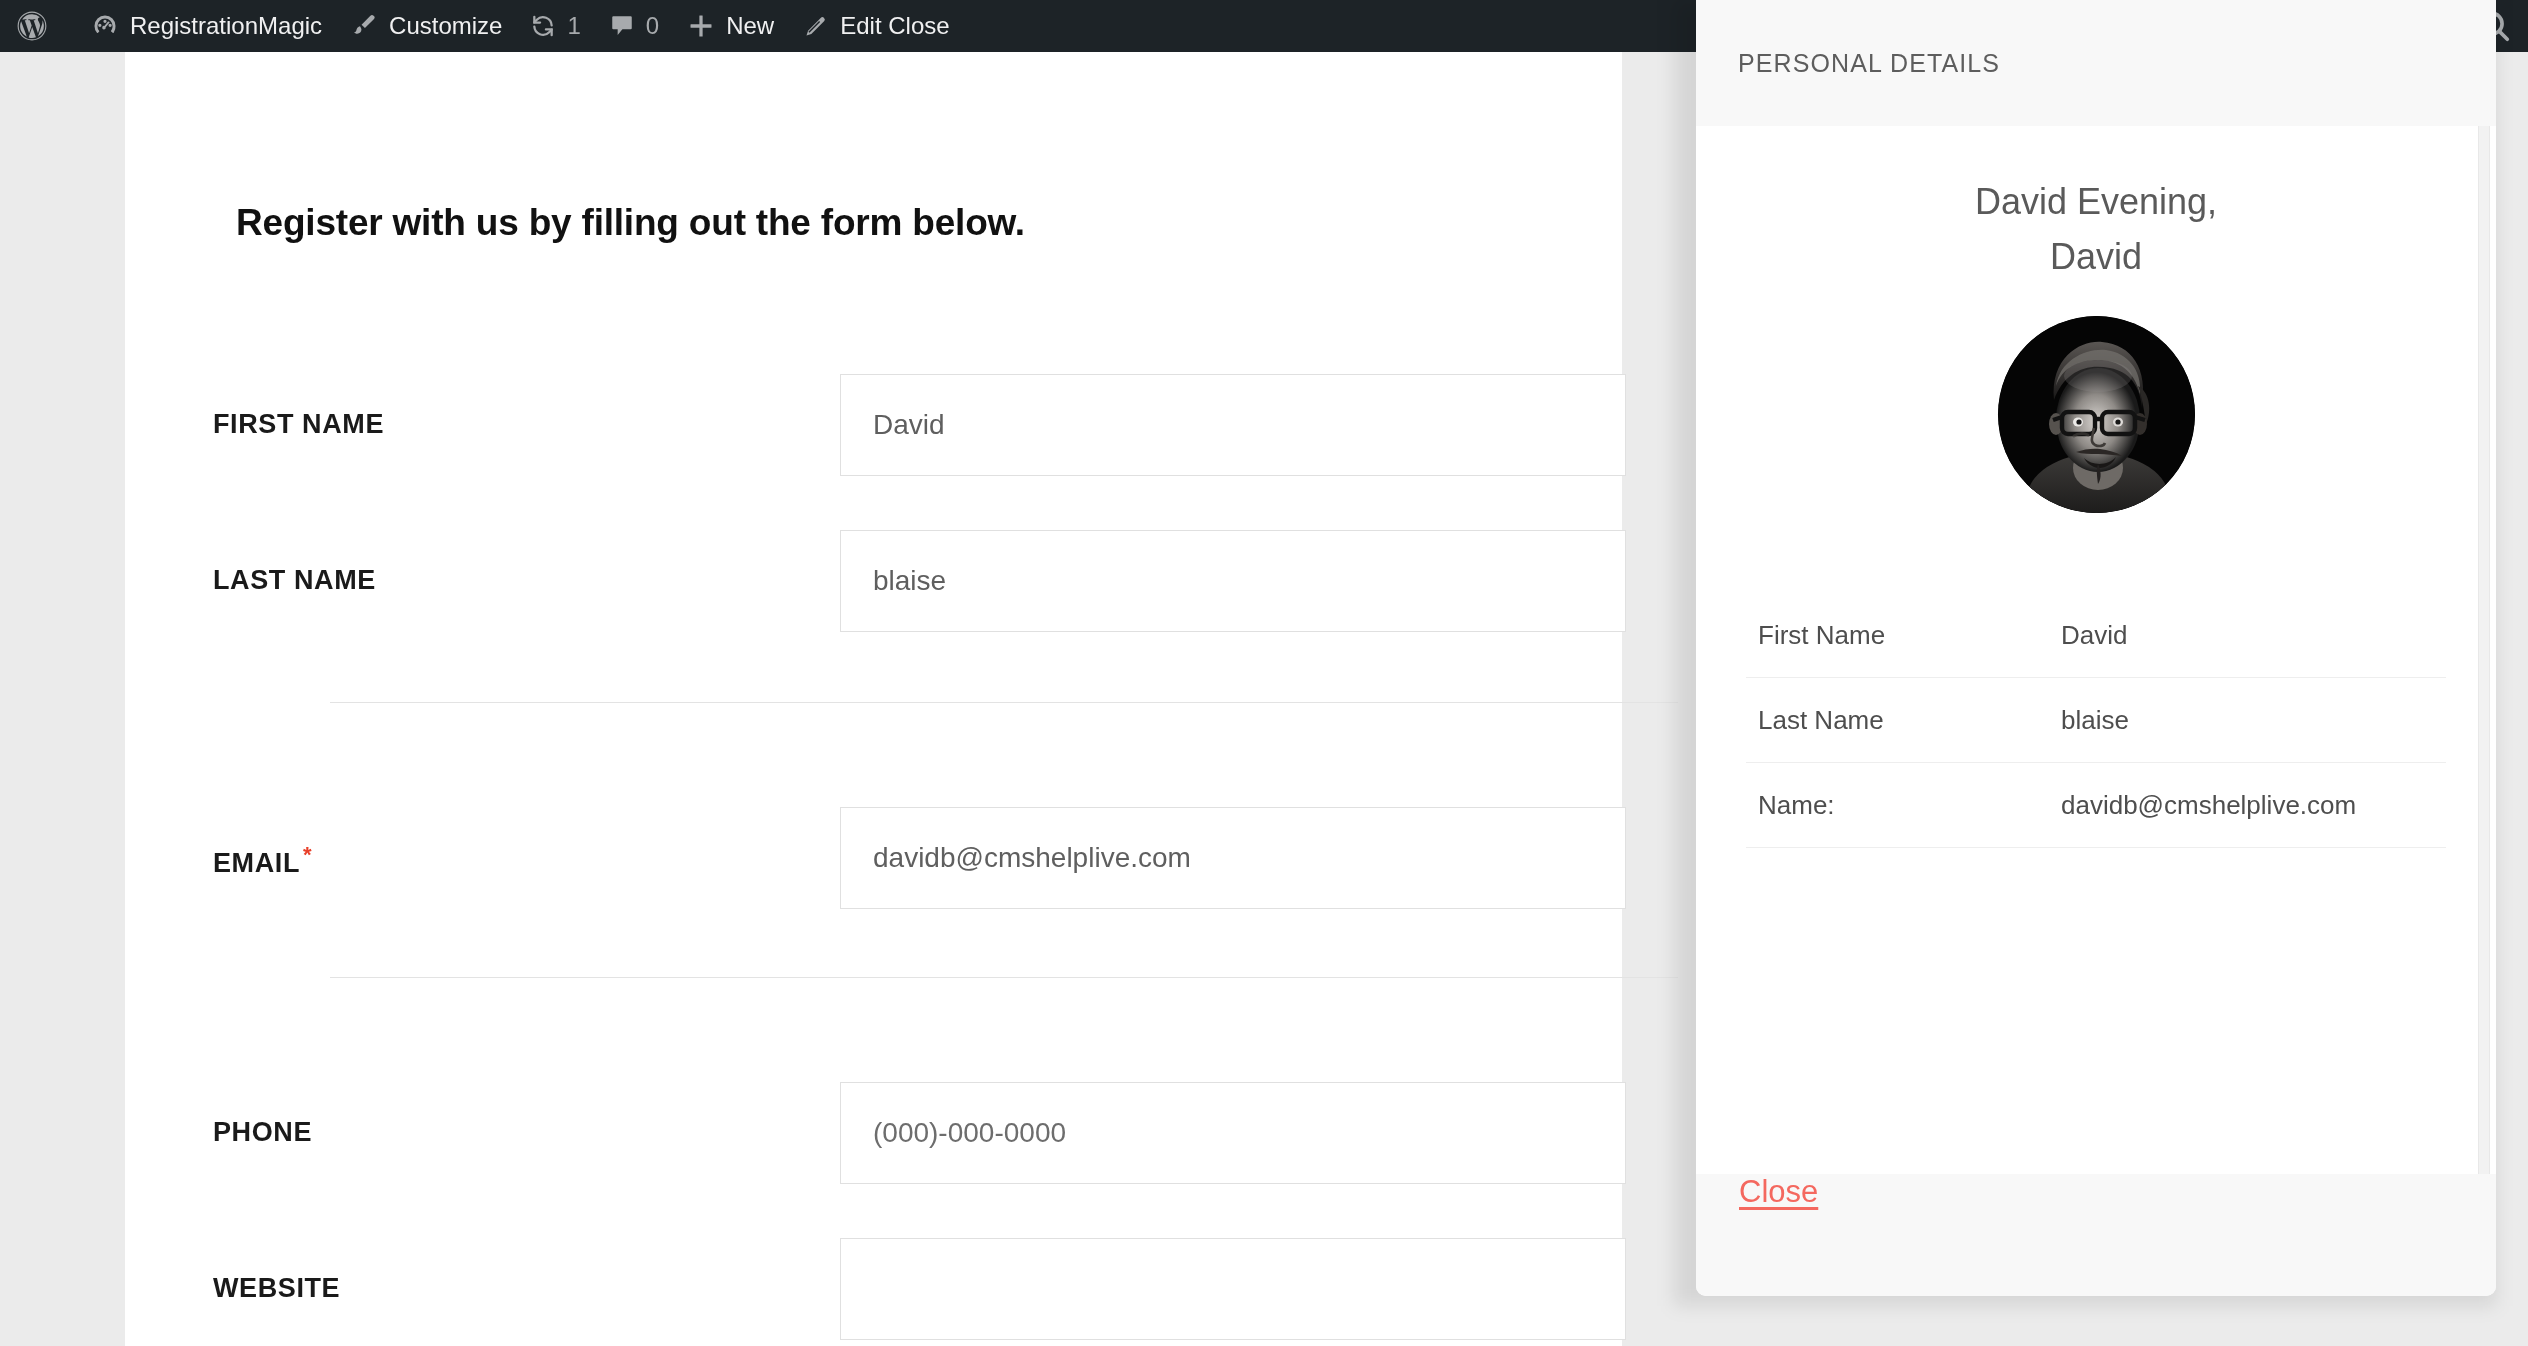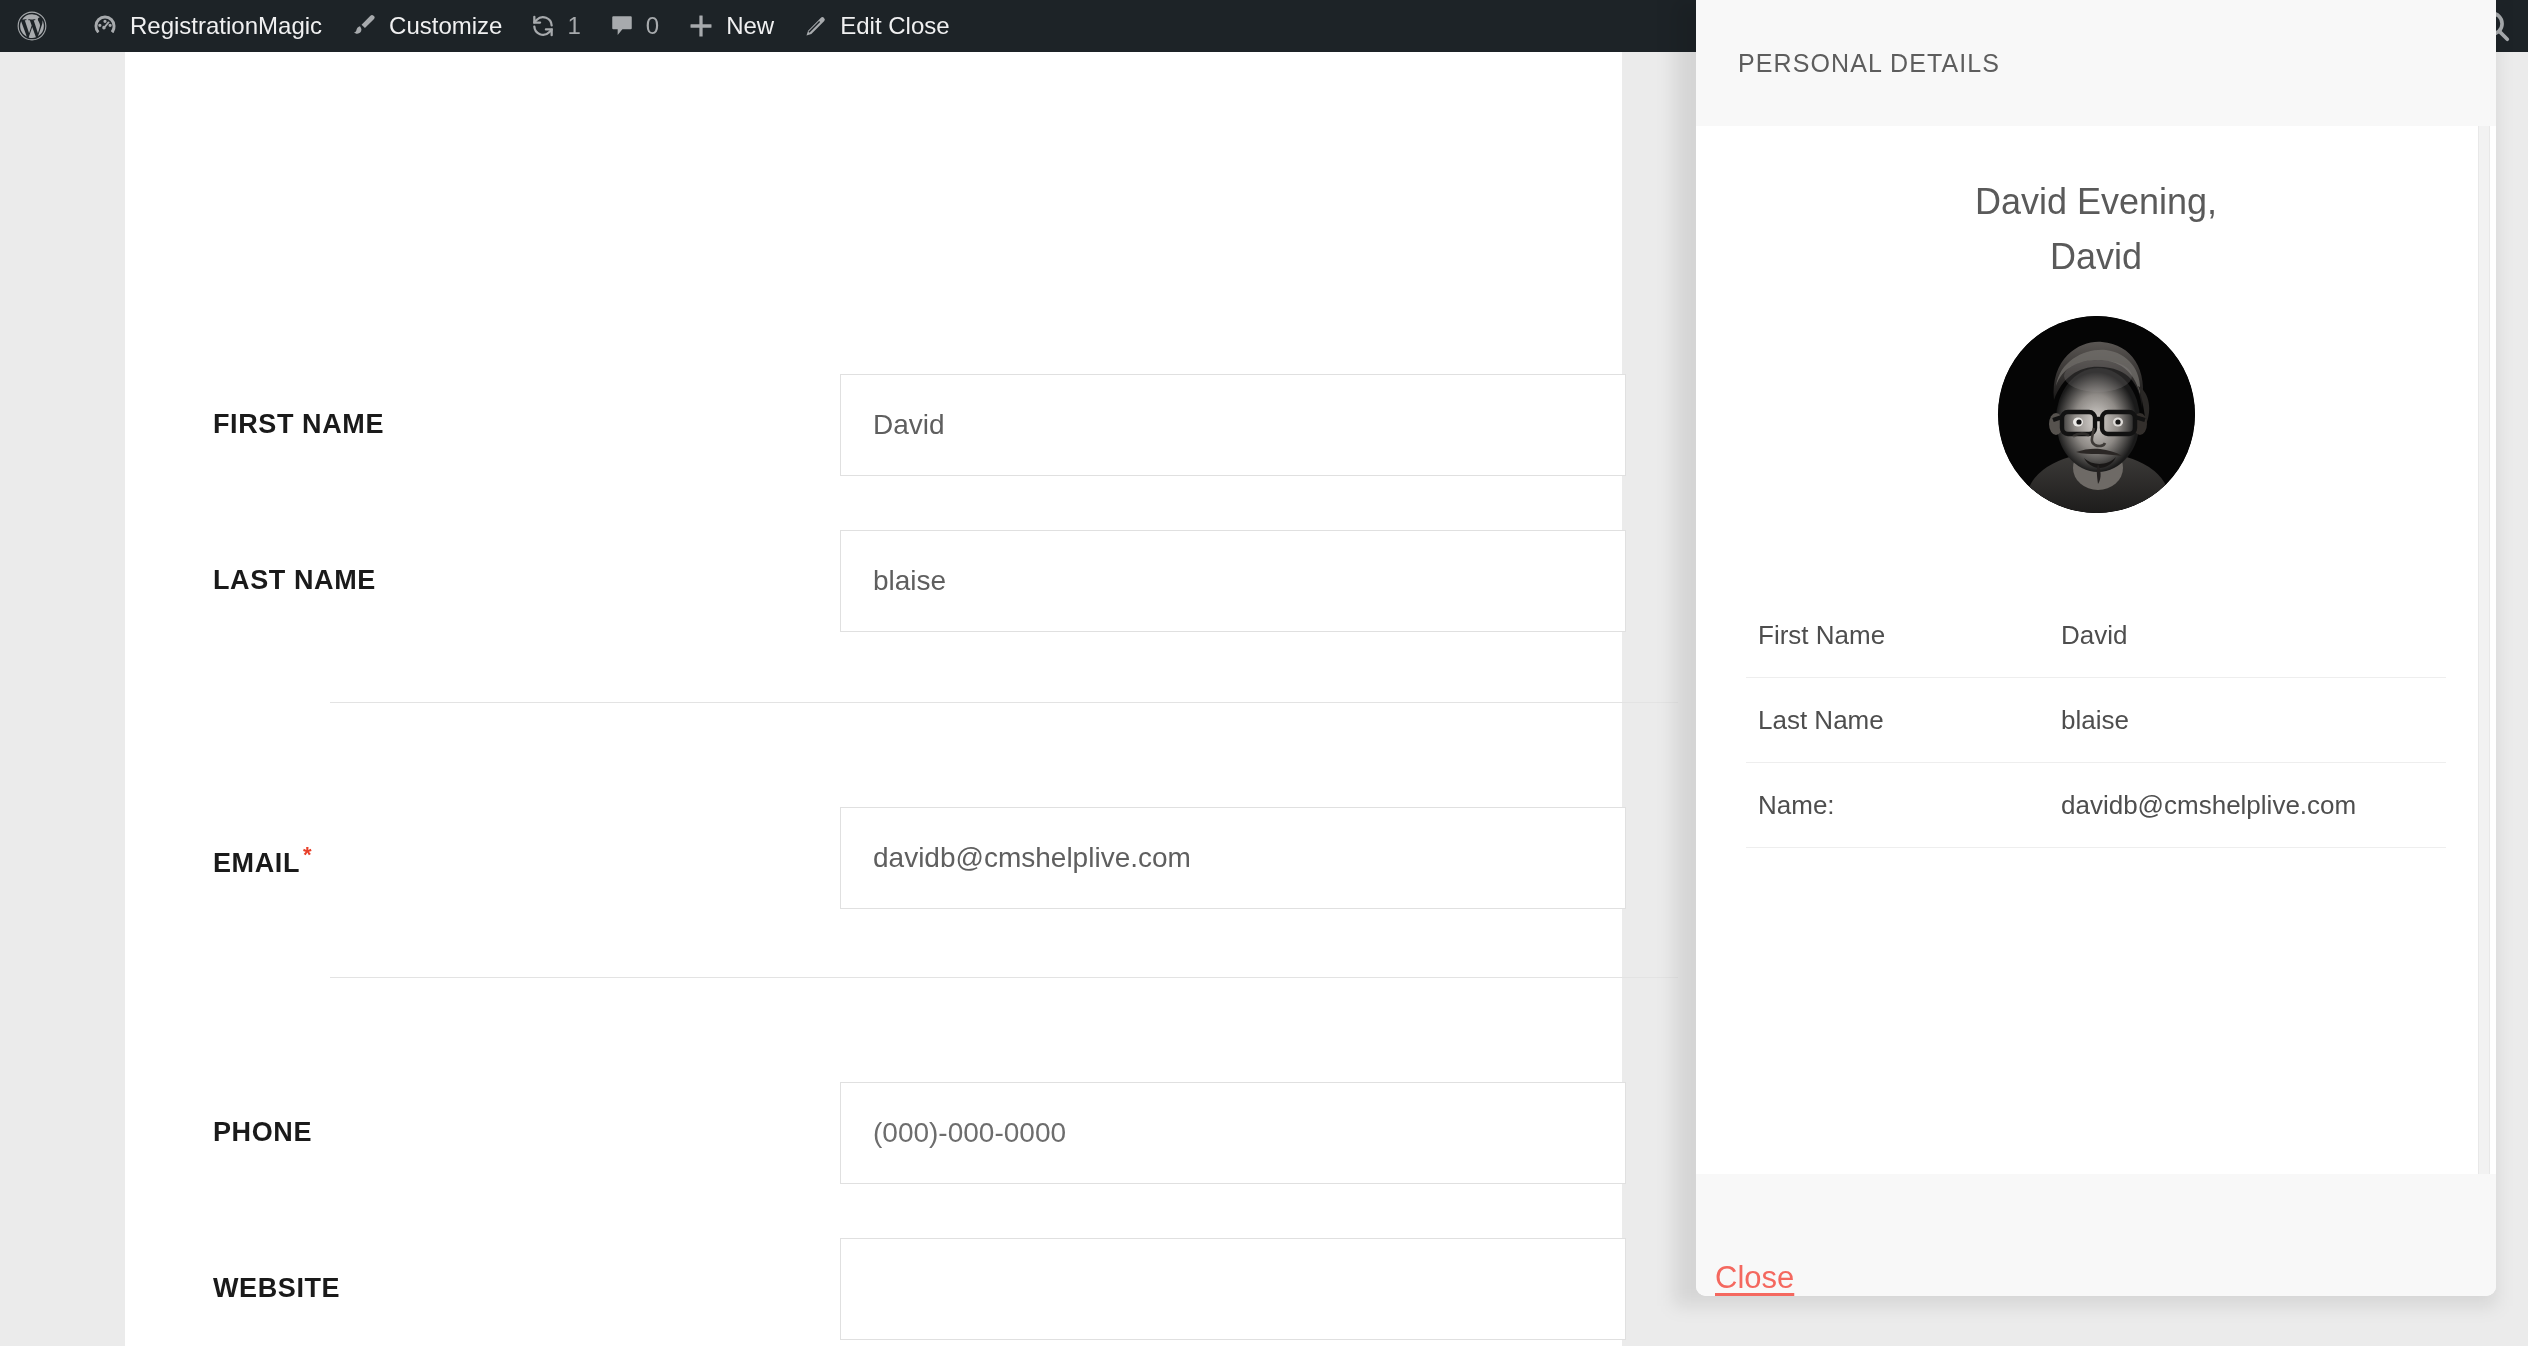--- a/index.html
+++ b/index.html
@@ -235,22 +235,22 @@
     background: #f2f2f2;
     border-left: 1px solid #e8e8e8;
     border-right: 1px solid #e8e8e8;
     cursor: pointer;
   }
   #modal-footer {
     height: 122px;
     flex: none;
     background: #f8f8f8;
     display: flex;
-    align-items: flex-end;
-    padding-left: 19px;
+    align-items: flex-start;
+    padding-left: 43px;
   }
   #close-link {
     font-size: 31px;
     color: #f4685f;
     text-decoration: underline;
     text-underline-offset: 5px;
     cursor: pointer;
   }
 
   
@@ -352,20 +352,21 @@
       </svg>
     </span>
   </div>
 </div>
 
 <div id="page-bg"></div>
 <div id="content-sheet"></div>
 
 <div id="reg-form">
 
+  <div id="form-title">Register with us by filling out the form below.</div>
 
   <div class="field-row" style="top:322px;">
     <label class="field-label" style="top:35px;">
       <span>FIRST NAME</span>
     </label>
     <input class="field-input" style="top: 0px;" type="text" value="David">
   </div>
 
   <div class="field-row" style="top:478px;">
     <label class="field-label" style="top:35px;">

